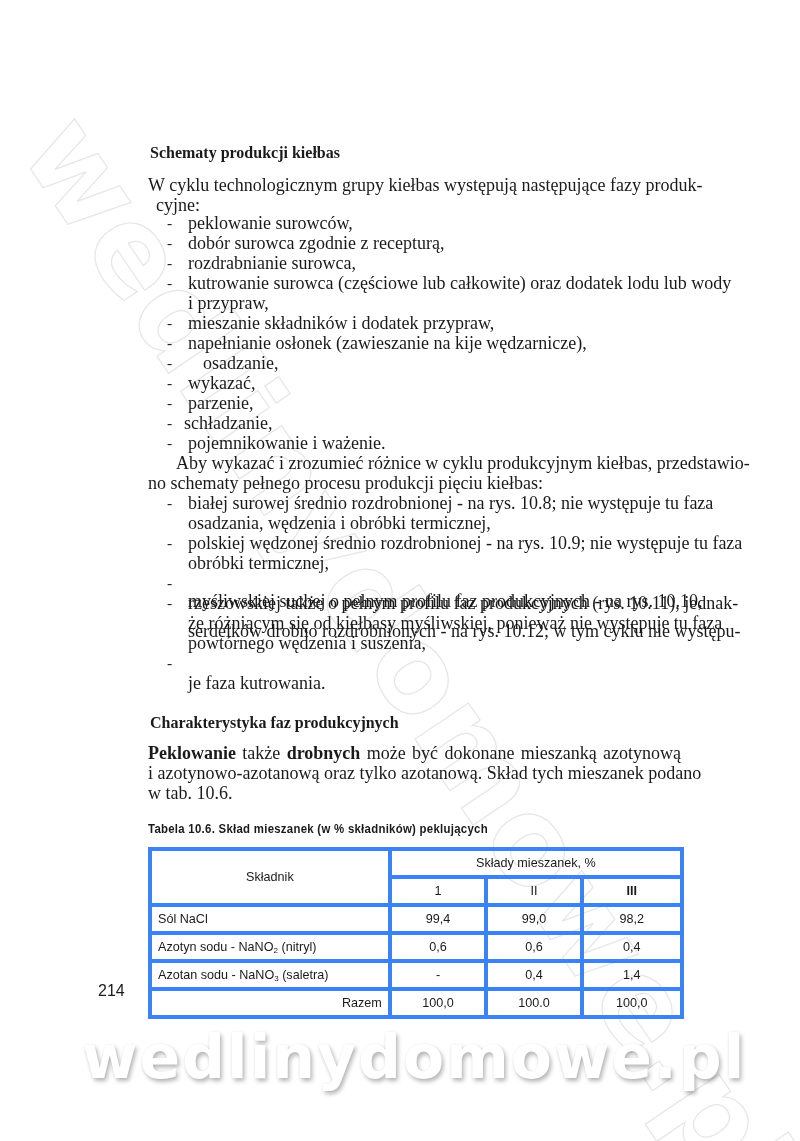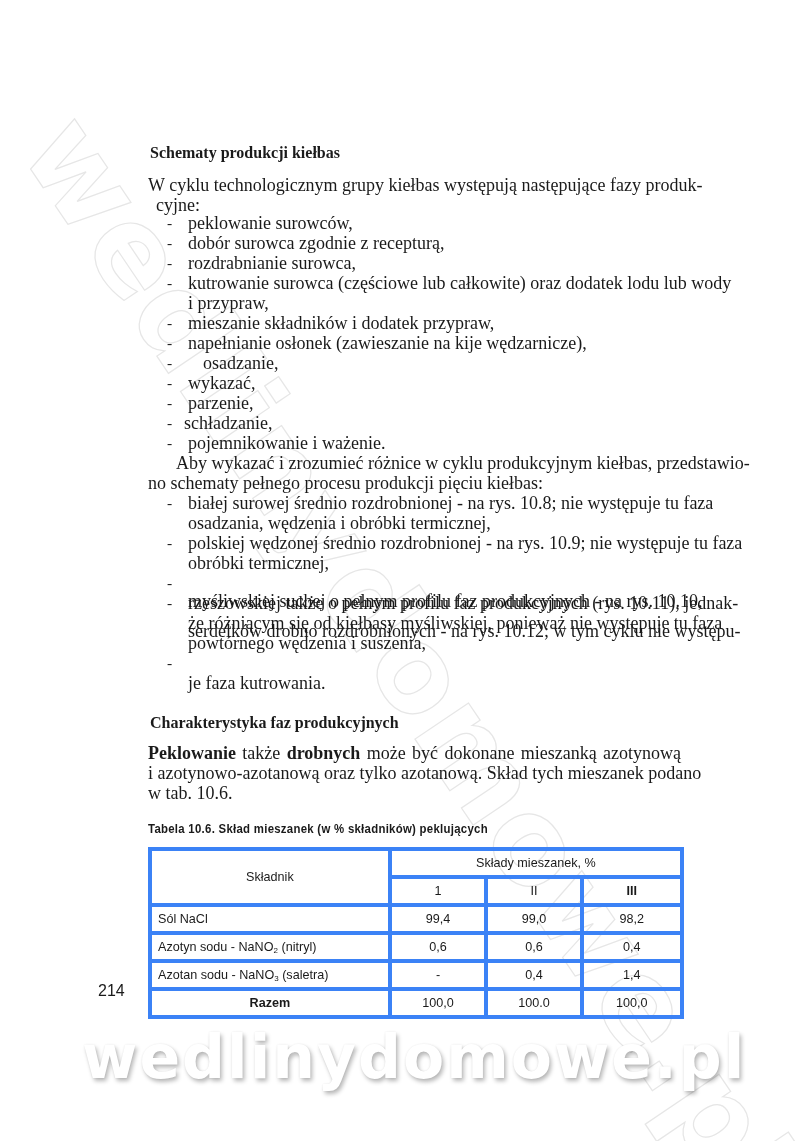--- a/index.html
+++ b/index.html
@@ -37,21 +37,21 @@
     }
     table.mix {
       position: absolute; left: 148px; top: 847px;
       border-collapse: collapse; width: 536px;
       font-family: "Liberation Sans", "DejaVu Sans", sans-serif; font-size: 12.6px;
     }
     table.mix td, table.mix th { border: 4px solid #3b82f6; padding: 0 6px; font-weight: normal; height: 24px; }
     table.mix th.r1 { height: 24px; }
     table.mix td.num { text-align: center; }
     table.mix td.lbl { text-align: left; }
-    table.mix td.tot { text-align: center; font-weight: bold; }
+    table.mix td.tot { text-align: right; }
     .pagenum {
       position: absolute; left: 98px; top: 982px;
       font-family: "Liberation Sans", "DejaVu Sans", sans-serif; font-size: 16px;
     }
     sub { font-size: 8px; vertical-align: -2px; }
   </style>
 </head>
 <body>
 
 <div class="wm-diag">wedlinydomowe.pl</div>

